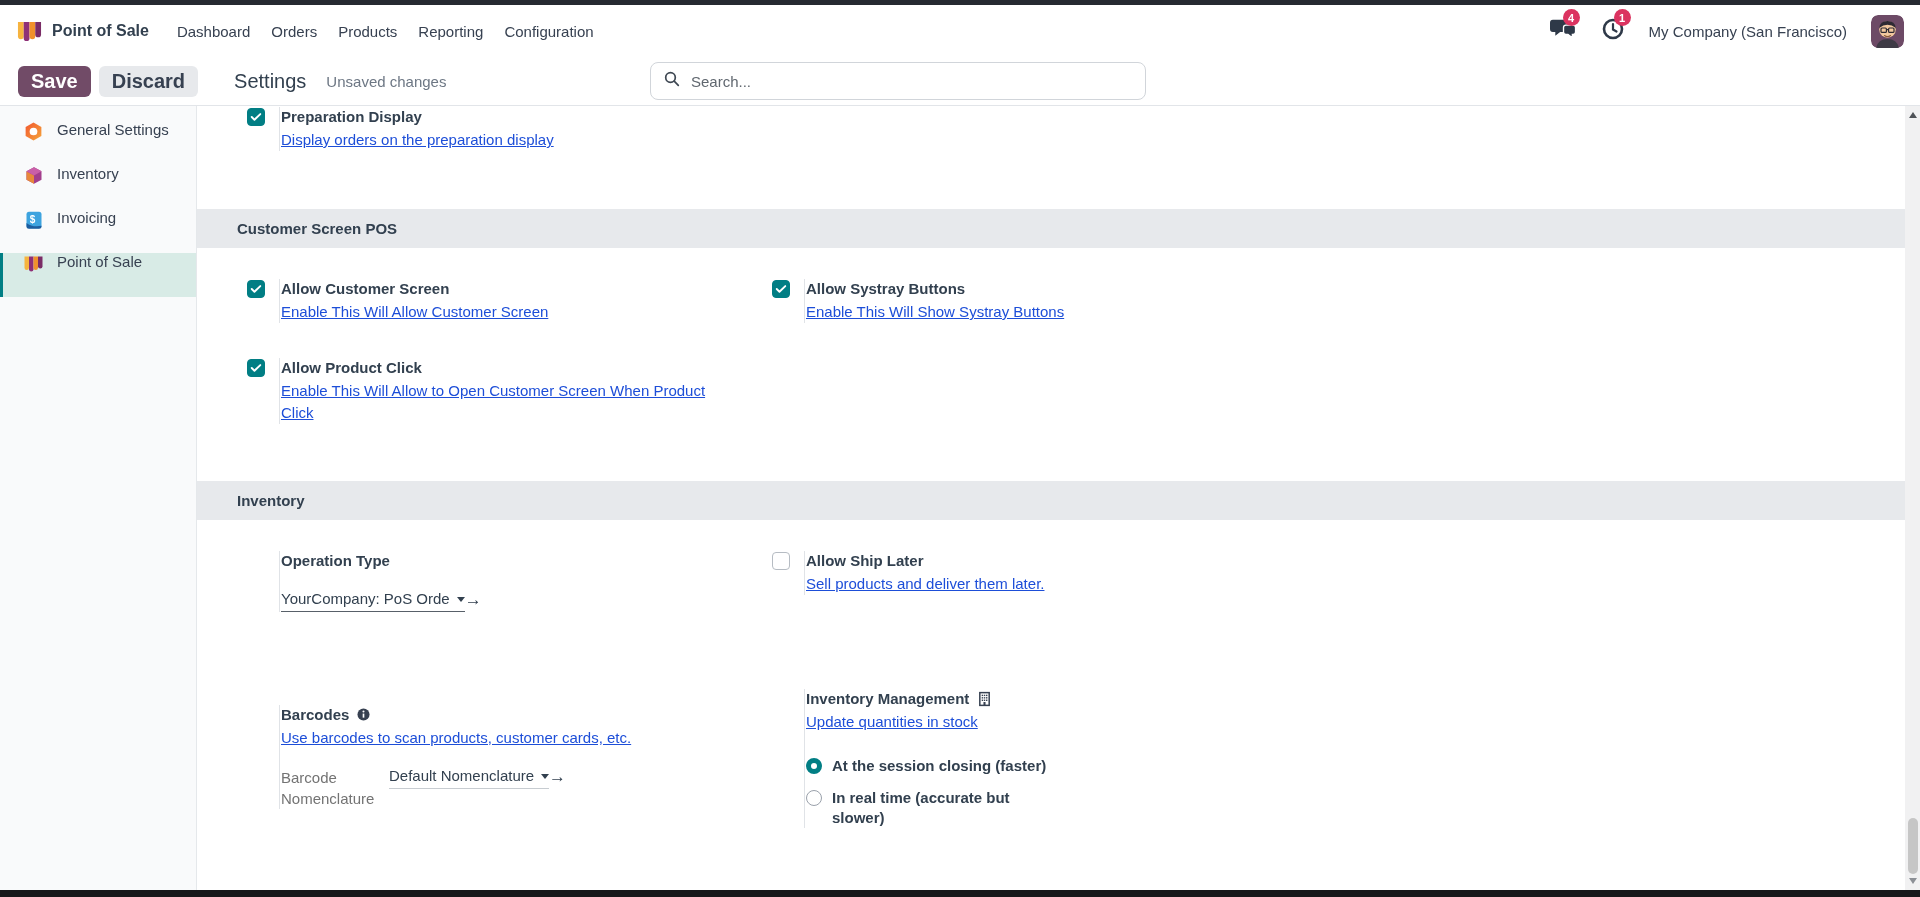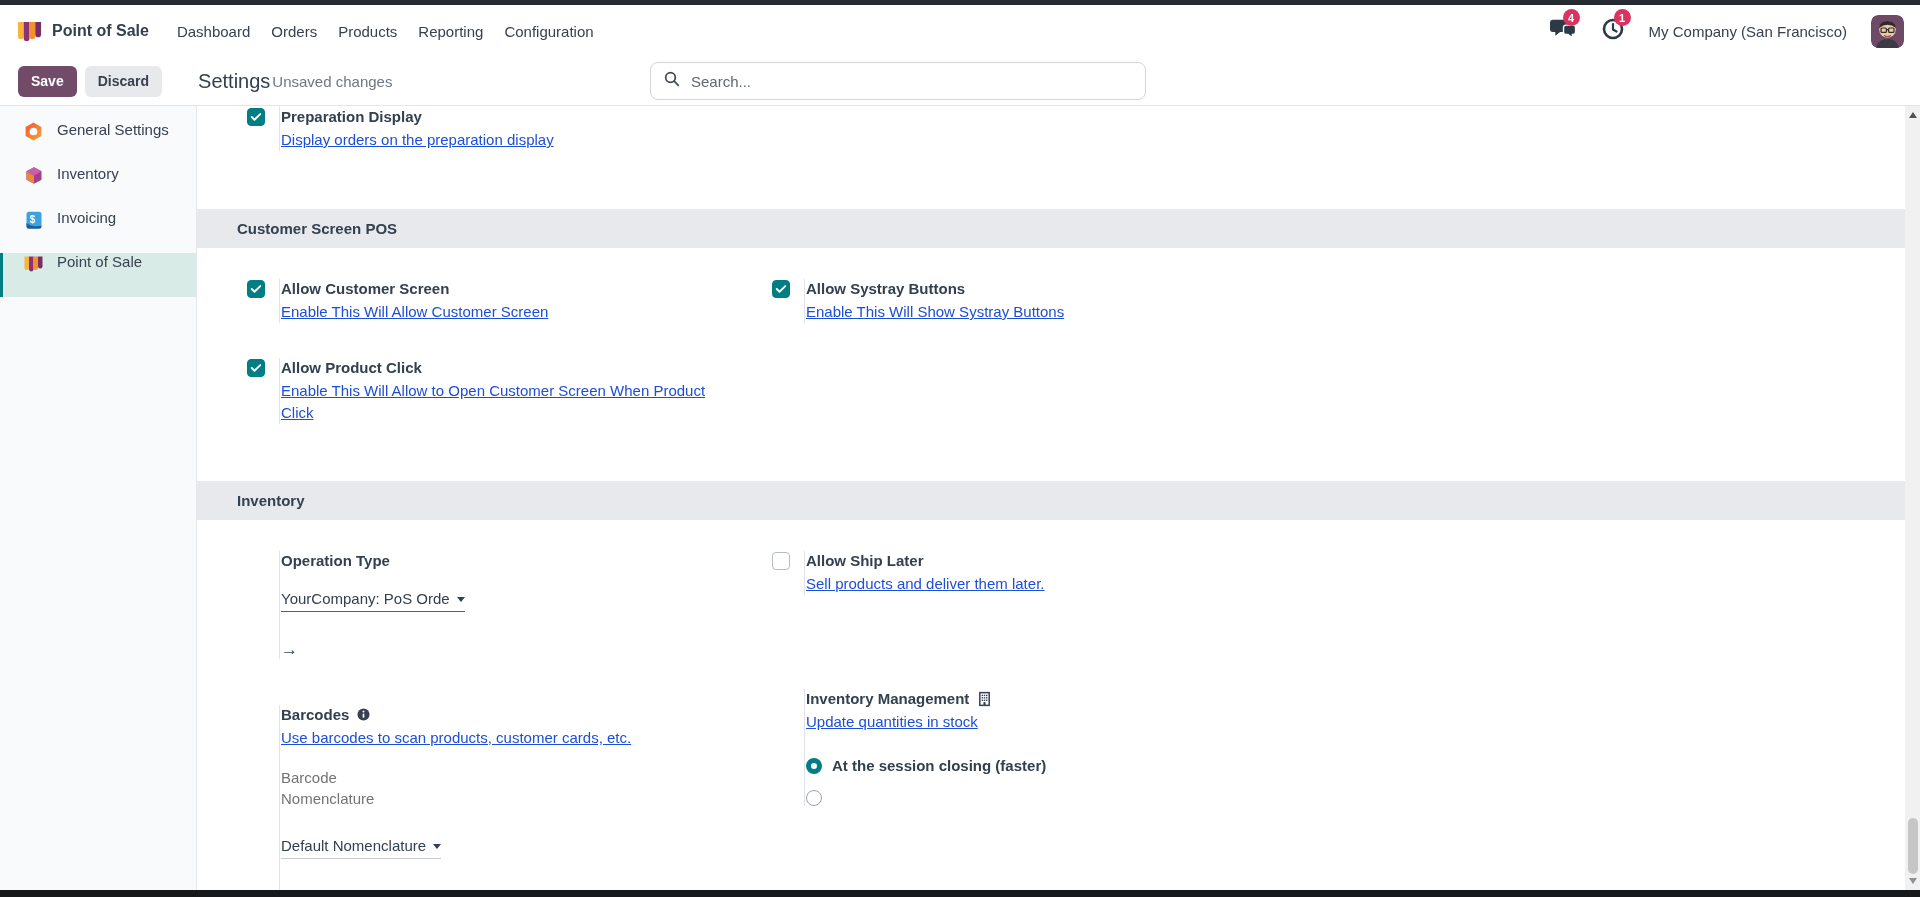--- a/index.html
+++ b/index.html
@@ -21,26 +21,26 @@
   .icon-btn{position:relative;cursor:pointer;display:flex;align-items:center;}
   .badge{position:absolute;top:-8px;left:13px;min-width:17px;height:17px;border-radius:9px;background:#DB3360;
          color:#fff;font-size:11px;font-weight:700;display:flex;align-items:center;justify-content:center;
          padding:0 4px;box-sizing:border-box;}
   .company{font-size:15px;cursor:pointer;}
   .avatar{width:33px;height:33px;border-radius:7px;overflow:hidden;cursor:pointer;display:block;}
 
   
   .control-panel{position:absolute;left:0;top:57px;width:1920px;height:49px;border-bottom:1px solid #e2e5e9;
                  display:flex;align-items:center;padding:0 18px;box-sizing:border-box;background:#fff;}
-  .btn{height:31px;border:none;border-radius:6px;font-size:14px;font-weight:600;padding:0 13px;
+  .btn{height:31px;border:none;border-radius:6px;font-size:20px;font-weight:600;padding:0 13px;
        cursor:pointer;font-family:inherit;text-align:right;}
   .btn-save{background:#714B67;color:#fff;}
   .btn-discard{background:#e7e9ec;color:#374151;margin-left:8px;}
   .cp-title{font-size:20px;margin-left:36px;color:#32404f;font-weight:500;}
-  .cp-status{font-size:15px;color:#6d7784;margin-left:2px;}
+  .cp-status{font-size:15px;color:#6d7784;margin-left:20px;}
   .search-box{position:absolute;left:650px;top:5px;width:496px;height:38px;border:1px solid #d1d5da;
               border-radius:8px;display:flex;align-items:center;padding:0 13px;gap:9px;box-sizing:border-box;background:#fff;}
   .search-input{border:none;outline:none;flex:1;font-size:15px;font-family:inherit;color:#374151;background:transparent;}
   .search-input::placeholder{color:#60676f;}
 
   
   .sidebar{position:absolute;left:0;top:106px;width:197px;height:784px;background:#f9fafb;
            border-right:1px solid #e5e8eb;box-sizing:border-box;padding-top:15px;}
   .side-item{height:44px;display:flex;gap:13px;padding-left:20px;font-size:15px;
              cursor:pointer;border-left:3px solid transparent;box-sizing:border-box;color:#374151;}
@@ -52,21 +52,21 @@
                   align-items:center;padding-left:40px;box-sizing:border-box;font-size:15px;font-weight:700;color:#32404f;}
   .block{position:absolute;display:flex;}
   .gutter{width:32px;flex:none;padding-top:1px;}
   .bcontent{border-left:1px solid #e0e3e7;padding-left:1px;}
   .slabel{font-size:15px;font-weight:700;color:#32404f;line-height:19px;}
   .label-row{display:flex;align-items:center;gap:8px;}
   .sdesc{font-size:15px;color:#1d4ed8;line-height:22px;margin-top:3px;max-width:445px;text-decoration:underline;}
   .cb{width:18px;height:18px;border-radius:4px;border:1px solid #b6bcc3;background:#fff;display:flex;
       align-items:center;justify-content:center;cursor:pointer;box-sizing:border-box;}
   .cb.checked{background:#017E84;border-color:#017E84;}
-  .field-row{display:flex;align-items:flex-start;gap:28px;margin-top:20px;font-size:15px;flex-direction:column;}
+  .field-row{display:flex;align-items:flex-start;gap:0;margin-top:20px;font-size:15px;}
   .field-label{width:108px;flex:none;color:#737373;line-height:21px;}
   .dd{display:inline-flex;align-items:center;gap:7px;border-bottom:1px solid #586069;padding-bottom:4px;
       cursor:pointer;color:#32404f;white-space:nowrap;}
   .dd.light{border-bottom-color:#c7ccd1;}
   .caret{width:0;height:0;border-left:4px solid transparent;border-right:4px solid transparent;
          border-top:5px solid #32404f;margin-top:2px;}
   .link-arrow{font-size:17px;color:#32404f;cursor:pointer;line-height:19px;text-decoration:none;}
   .radio-row{display:flex;gap:10px;align-items:flex-start;}
   .radio{width:16px;height:16px;border-radius:50%;box-sizing:border-box;background:#fff;flex:none;margin-top:2px;cursor:pointer;}
   .radio.sel{border:5px solid #017E84;}
@@ -343,20 +343,21 @@
           </svg>
         </span>
       </div>
       <div class="sdesc">Update quantities in stock</div>
       <div class="radio-row" style="margin-top:23px;">
         <span class="radio sel"></span>
         <span class="radio-label">At the session closing (faster)</span>
       </div>
       <div class="radio-row" style="margin-top:12px;">
         <span class="radio unsel"></span>
+        <span class="radio-label">In real time (accurate but slower)</span>
       </div>
     </div>
   </div>
 
   <div class="scrollbar">
     <div class="sb-up"></div>
     <div class="sb-thumb"></div>
     <div class="sb-down"></div>
   </div>
 

